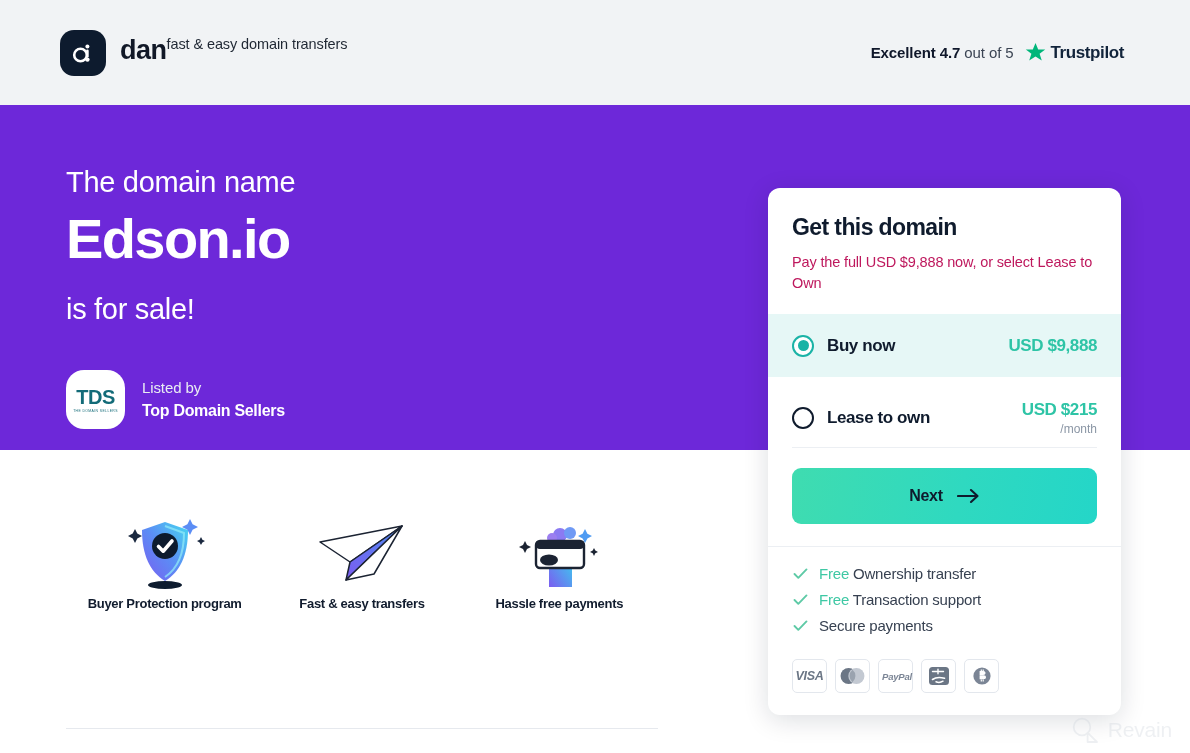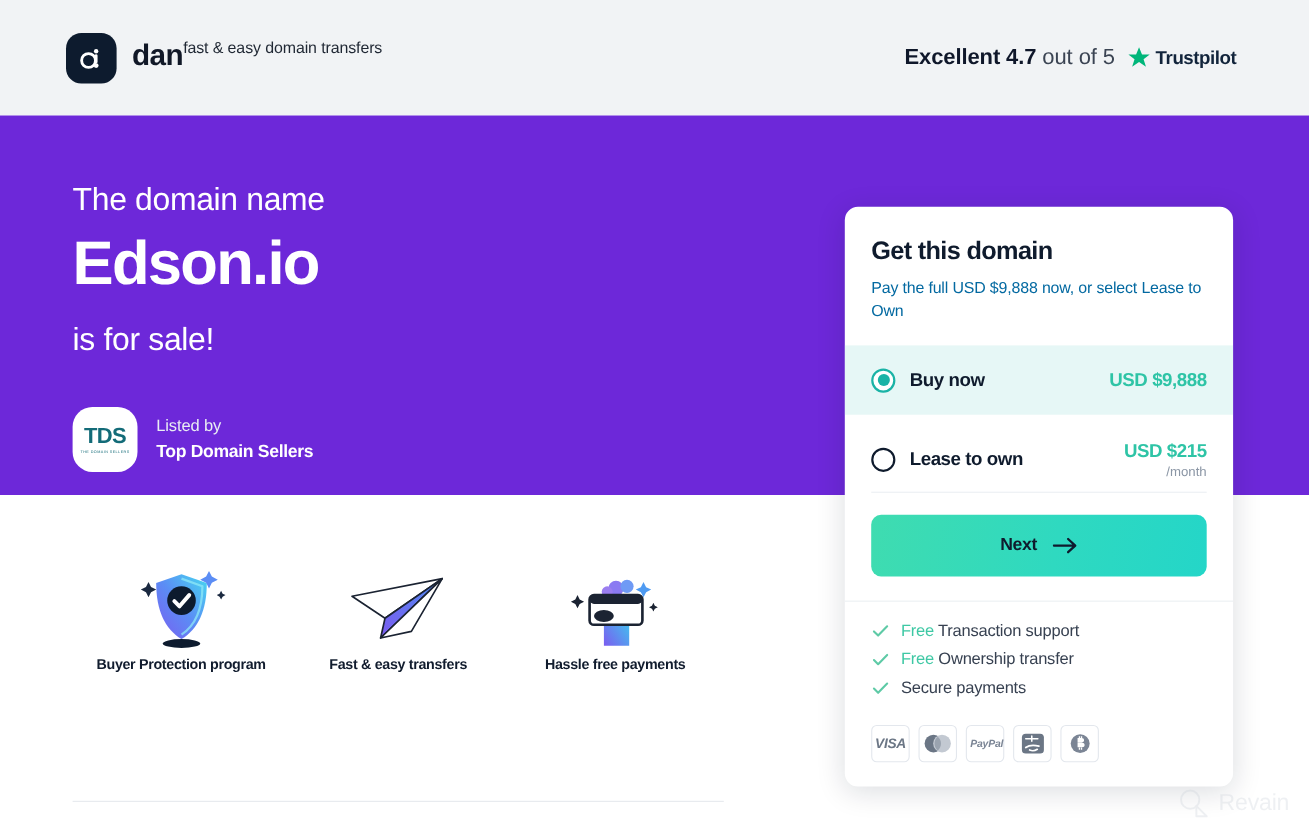--- a/index.html
+++ b/index.html
@@ -24,21 +24,21 @@
     display: flex; align-items: center; justify-content: center; flex: none;
   }
   .brand-text { display: flex; flex-direction: row; line-height: 1; }
   .brand-name {
     font-size: 27px; font-weight: 700; color: #111827;
     letter-spacing: -0.5px; margin-bottom: 5px;
   }
   .brand-tag { font-size: 14.5px; color: #1f2733; letter-spacing: -0.1px; }
 
   .rating { display: flex; align-items: center; gap: 11px; }
-  .rating-text { font-size: 20px; color: #3b4453; letter-spacing: -0.1px; white-space: nowrap; }
+  .rating-text { font-size: 15px; color: #3b4453; letter-spacing: -0.1px; white-space: nowrap; }
   .rating-text b { color: #0f172a; font-weight: 700; }
   .tp { display: flex; align-items: center; gap: 5px; }
   .tp-name { font-size: 17px; font-weight: 700; color: #12243b; letter-spacing: -0.4px; }
 
   
   .hero {
     position: absolute; left: 0; top: 105px; width: 1190px; height: 345px;
     background: #6d28d9;
   }
   .hero-inner { position: absolute; left: 66px; top: 62px; }
@@ -93,21 +93,21 @@
     position: absolute; left: 768px; top: 188px; width: 353px;
     background: #ffffff; border-radius: 12px;
     box-shadow: 0 5px 26px rgba(8,20,40,.14);
     overflow: hidden;
   }
   .card-head { padding: 26px 24px 20px 24px; }
   .card-title {
     font-size: 23px; font-weight: 700; color: #0f1b2d;
     letter-spacing: -0.6px; margin-bottom: 11px;
   }
-  .card-sub { font-size: 14.5px; color: #0369a1; line-height: 1.45; letter-spacing: -0.15px; }
+  .card-sub { font-size: 14.5px; color: #be185d; line-height: 1.45; letter-spacing: -0.15px; }
 
   .opt {
     display: flex; align-items: center; padding: 0 24px;
     height: 63px; cursor: pointer;
   }
   .opt.sel { background: #e6f7f6; }
   .radio {
     width: 22px; height: 22px; border-radius: 50%; flex: none;
     border: 2px solid #0f1b2d; background: #fff;
     display: flex; align-items: center; justify-content: center;
@@ -324,27 +324,27 @@
       </button>
     </div>
 
     <div class="rule-full"></div>
 
     <div class="perks">
       <div class="perk">
         <svg width="17" height="17" viewBox="0 0 17 17">
           <path d="M2.5 9 L6.3 12.8 L14.5 4.4" fill="none" stroke="#5ecaa6" stroke-width="1.9" stroke-linecap="round" stroke-linejoin="round"></path>
         </svg>
-        <div class="perk-text"><span class="free">Free</span><span> Transaction support</span></div>
+        <div class="perk-text"><span class="free">Free</span><span> Ownership transfer</span></div>
       </div>
       <div class="perk">
         <svg width="17" height="17" viewBox="0 0 17 17">
           <path d="M2.5 9 L6.3 12.8 L14.5 4.4" fill="none" stroke="#5ecaa6" stroke-width="1.9" stroke-linecap="round" stroke-linejoin="round"></path>
         </svg>
-        <div class="perk-text"><span class="free">Free</span><span> Ownership transfer</span></div>
+        <div class="perk-text"><span class="free">Free</span><span> Transaction support</span></div>
       </div>
       <div class="perk">
         <svg width="17" height="17" viewBox="0 0 17 17">
           <path d="M2.5 9 L6.3 12.8 L14.5 4.4" fill="none" stroke="#5ecaa6" stroke-width="1.9" stroke-linecap="round" stroke-linejoin="round"></path>
         </svg>
         <div class="perk-text"><span class="free"></span><span>Secure payments</span></div>
       </div>
     </div>
 
     <div class="pays">

